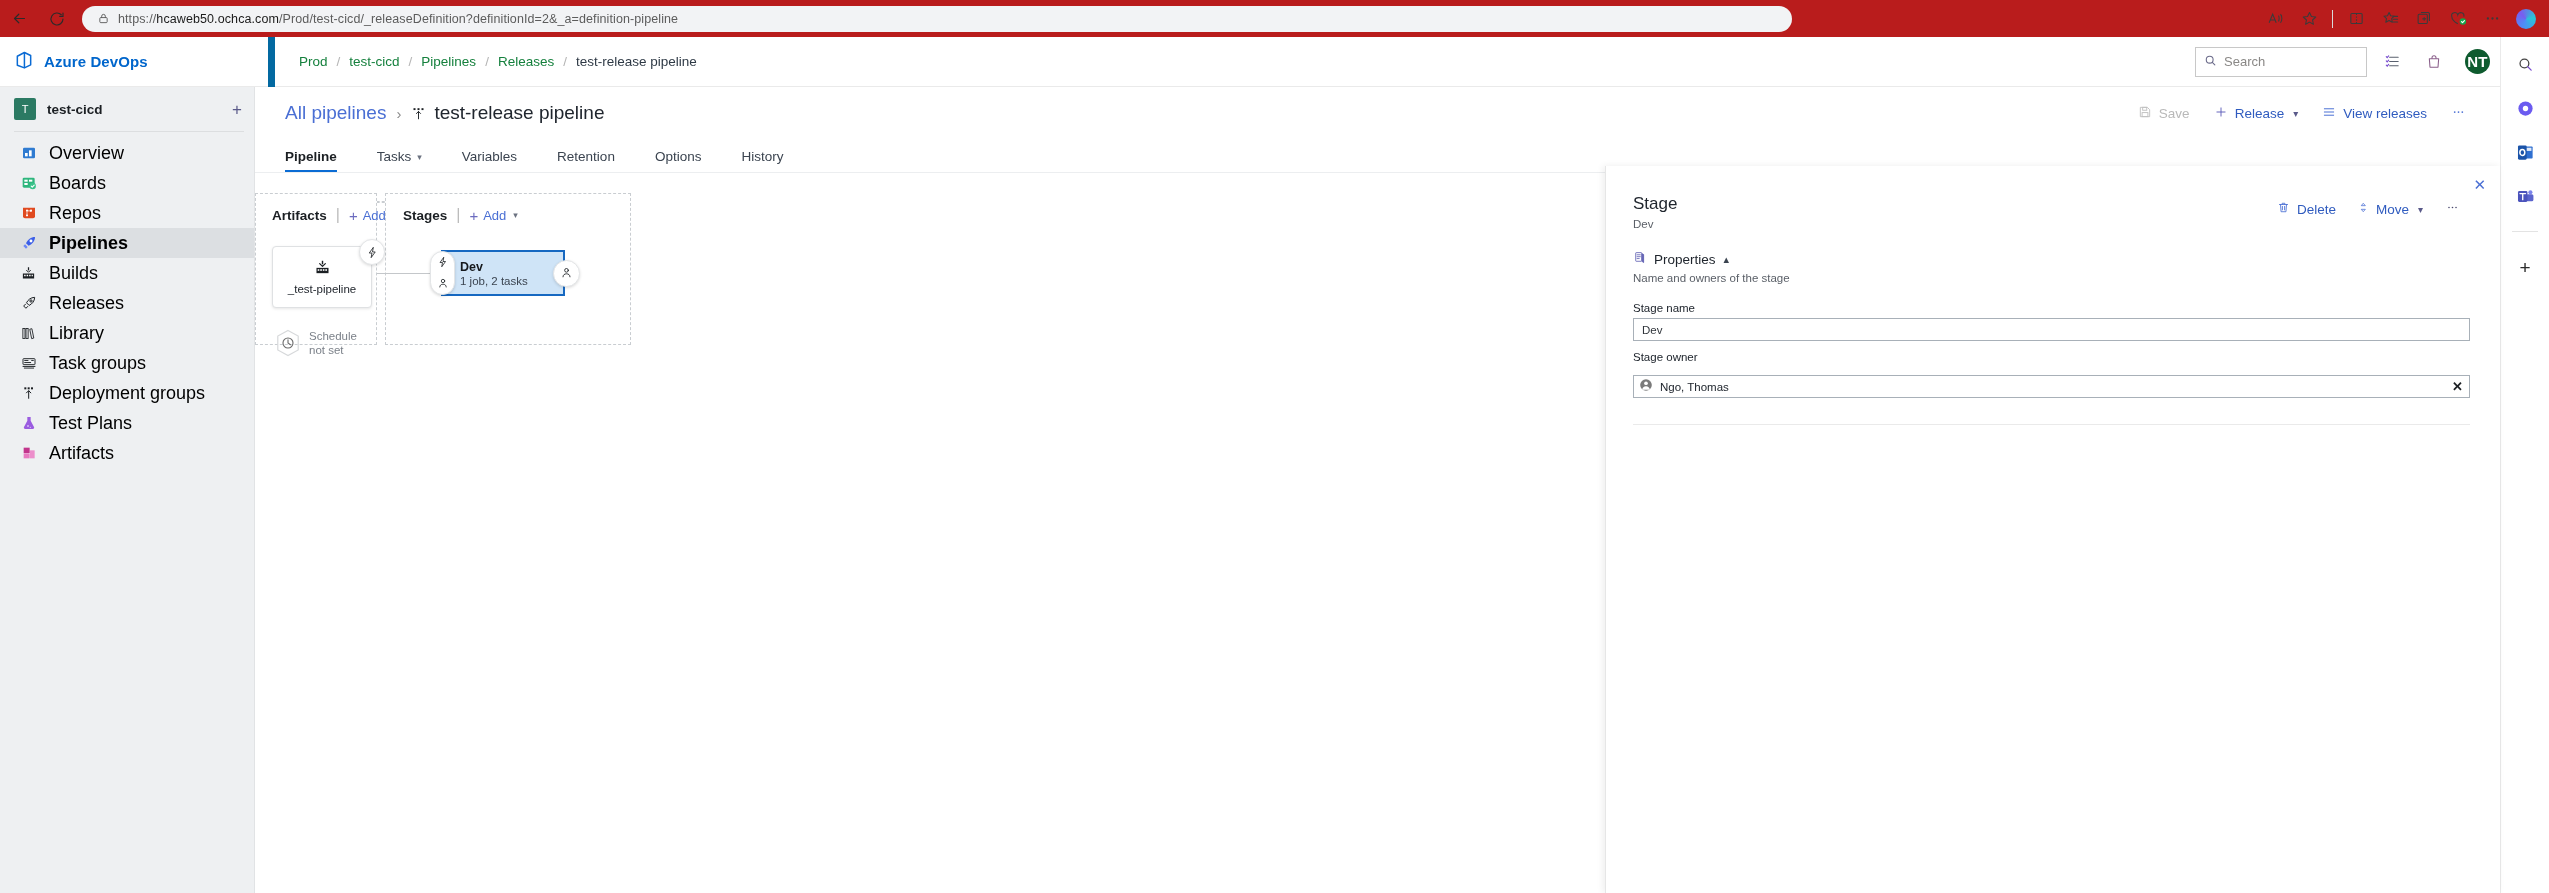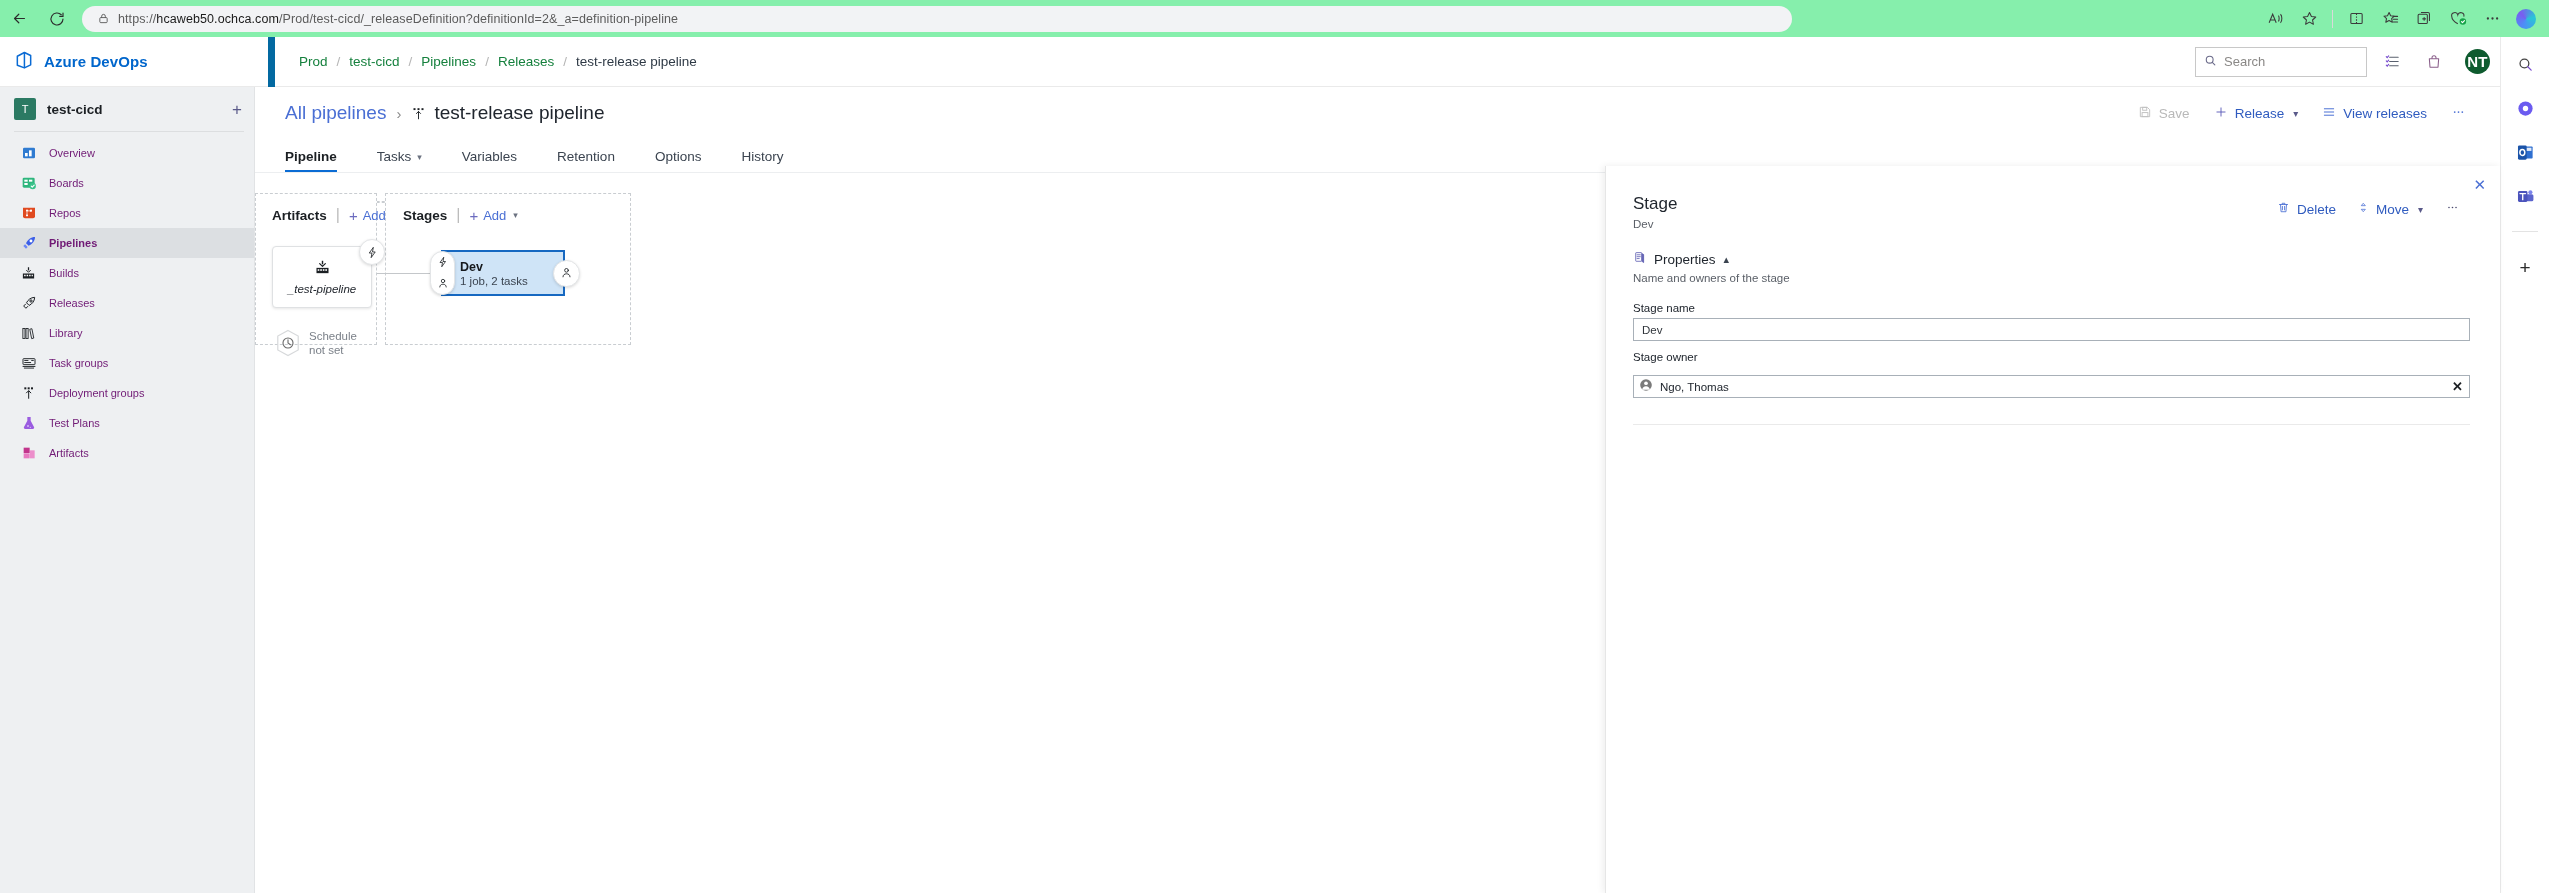--- a/index.html
+++ b/index.html
@@ -8,21 +8,21 @@
     width: 2549px; height: 893px;
     overflow: hidden;
     background: #ffffff;
     font-family: "Segoe UI", "Liberation Sans", sans-serif;
   }
   body { font-family: "Liberation Sans", sans-serif; }
 
   
   .browser-bar {
     position: absolute; top: 0; left: 0; width: 2549px; height: 37px;
-    background: #86efac; display: flex; align-items: center;
+    background: #b91c1c; display: flex; align-items: center;
   }
   .nav-btn {
     width: 38px; height: 28px; display: flex; align-items: center; justify-content: center;
     color: #2b2b2b; cursor: pointer;
   }
   .nav-btn svg { display: block; }
   .addr-wrap {
     margin-left: 6px; height: 26px; flex: 0 0 auto; width: 1710px;
     background: #f2f3f5; border-radius: 14px; display: flex; align-items: center;
     padding: 0 10px; cursor: text;
@@ -94,21 +94,21 @@
   }
   .proj-sq {
     width: 22px; height: 22px; background: #2b7a63; color: #fff; border-radius: 2px;
     display: flex; align-items: center; justify-content: center; font-size: 11px;
   }
   .proj-name { font-size: 13.5px; font-weight: 700; color: #1b1f23; }
   .proj-plus { margin-left: auto; color: #5a5a8a; font-size: 17px; line-height: 1; cursor: pointer; }
   .side-div { height:1px; background:#dcdee0; margin: 4px 10px 6px 14px; }
   .nav-item {
     height: 30px; display: flex; align-items: center; gap: 12px; padding-left: 20px; cursor: pointer;
-    font-size: 11px; color: #701a75;
+    font-size: 18px; color: #000000;
   }
   .nav-item.sel { background: #dcdfe2; font-weight: 700; }
   .nav-ic { width: 17px; height: 17px; display:flex; align-items:center; justify-content:center; flex:0 0 17px; }
 
   
   .main { position: absolute; top: 87px; left: 255px; width: 2245px; height: 806px; background: #fff; }
   .page-title-row { display: flex; align-items: center; height: 52px; padding: 0 24px 0 30px; }
   .ptitle-link { font-size: 19px; color: #4a6fd4; cursor: pointer; }
   .ptitle-chev { font-size: 15px; color: #8a8a8a; margin: 0 10px; }
   .ptitle-stage-ic { margin-right: 8px; display:flex; align-items:center; }
@@ -140,21 +140,21 @@
   .panel-bar { position: absolute; top: 14px; left: 20px; display:flex; align-items:center; gap:9px; }
   .pbar-sep { color: #bbb; }
   .add-link { display:flex; align-items:center; gap:5px; font-size:13px; color:#4a6fd4; cursor:pointer; }
   .add-plus { color:#6b6bbf; font-size:15px; line-height:1; }
 
   .art-card {
     position: absolute; width: 100px; height: 62px; background: #fff;
     border: 1px solid #dfe1e3; border-radius: 4px; box-shadow: 0 1px 3px rgba(0,0,0,.10);
     display: flex; flex-direction: column; align-items: center; justify-content: center; gap: 3px; cursor: pointer;
   }
-  .art-label { font-size: 11.5px; color: #22272e; font-style: italic; }
+  .art-label { font-size: 11.5px; color: #22272e; }
   .round-badge {
     position: absolute; width: 26px; height: 26px; border-radius: 50%; background: #fff;
     border: 1px solid #e3e5e7; box-shadow: 0 1px 3px rgba(0,0,0,.14);
     display:flex; align-items:center; justify-content:center; cursor: pointer;
   }
   .sched { position: absolute; display: flex; align-items: center; gap: 8px; cursor: pointer; }
   .hexwrap { width: 26px; height: 28px; display:flex; align-items:center; justify-content:center; }
   .sched-txt { font-size: 11.5px; color: #7b8189; line-height: 1.25; }
 
   .stage-node {

